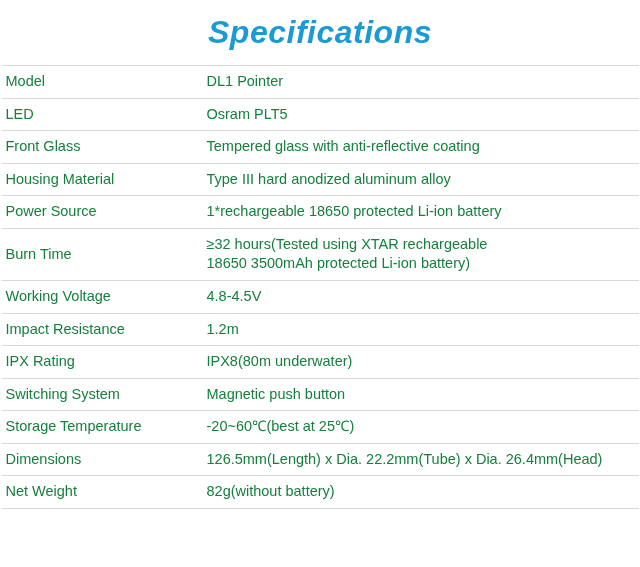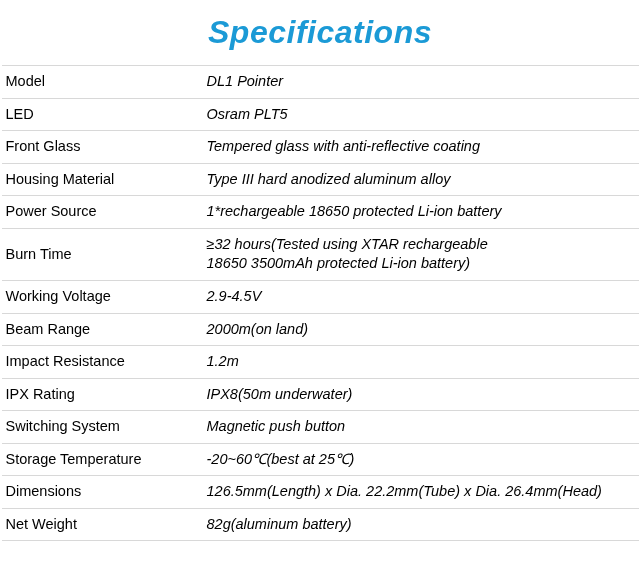--- a/index.html
+++ b/index.html
@@ -43,28 +43,27 @@
   }
   table.spec tr:last-child {
     border-bottom: 1px solid #d8d8d8;
     margin-left: 14px;
   }
   table.spec td {
     padding: 6px 2px 6px 4px;
     font-size: 14.5px;
     line-height: 1.35;
     vertical-align: middle;
-    color: #000000;
+    color: #15803d;
   }
   td.label {
     width: 195px;
   }
   td.value {
     width: 430px;
-    font-style: italic;
   }
   .value .line2 {
     display: block;
   }
 </style>
 </head>
 <body>
 
 <div class="page">
 
@@ -94,46 +93,42 @@
       </tr>
       <tr>
         <td class="label">Burn Time</td>
         <td class="value">
           <span>≥32 hours(Tested using XTAR rechargeable</span>
           <span class="line2">18650 3500mAh  protected Li-ion battery)</span>
         </td>
       </tr>
       <tr>
         <td class="label">Working Voltage</td>
-        <td class="value">2.9-4.5V</td>
-      </tr>
-      <tr>
-        <td class="label">Beam Range</td>
-        <td class="value">2000m(on land)</td>
+        <td class="value">4.8-4.5V</td>
       </tr>
       <tr>
         <td class="label">Impact Resistance</td>
         <td class="value">1.2m</td>
       </tr>
       <tr>
         <td class="label">IPX Rating</td>
-        <td class="value">IPX8(50m underwater)</td>
+        <td class="value">IPX8(80m underwater)</td>
       </tr>
       <tr>
         <td class="label">Switching System</td>
         <td class="value">Magnetic push button</td>
       </tr>
       <tr>
         <td class="label">Storage Temperature</td>
         <td class="value">-20~60℃(best at 25℃)</td>
       </tr>
       <tr>
         <td class="label">Dimensions</td>
         <td class="value">126.5mm(Length) x Dia. 22.2mm(Tube) x Dia. 26.4mm(Head)</td>
       </tr>
       <tr>
         <td class="label">Net Weight</td>
-        <td class="value">82g(aluminum battery)</td>
+        <td class="value">82g(without battery)</td>
       </tr>
     </tbody>
   </table>
 
 </div>
 
 </body></html>

